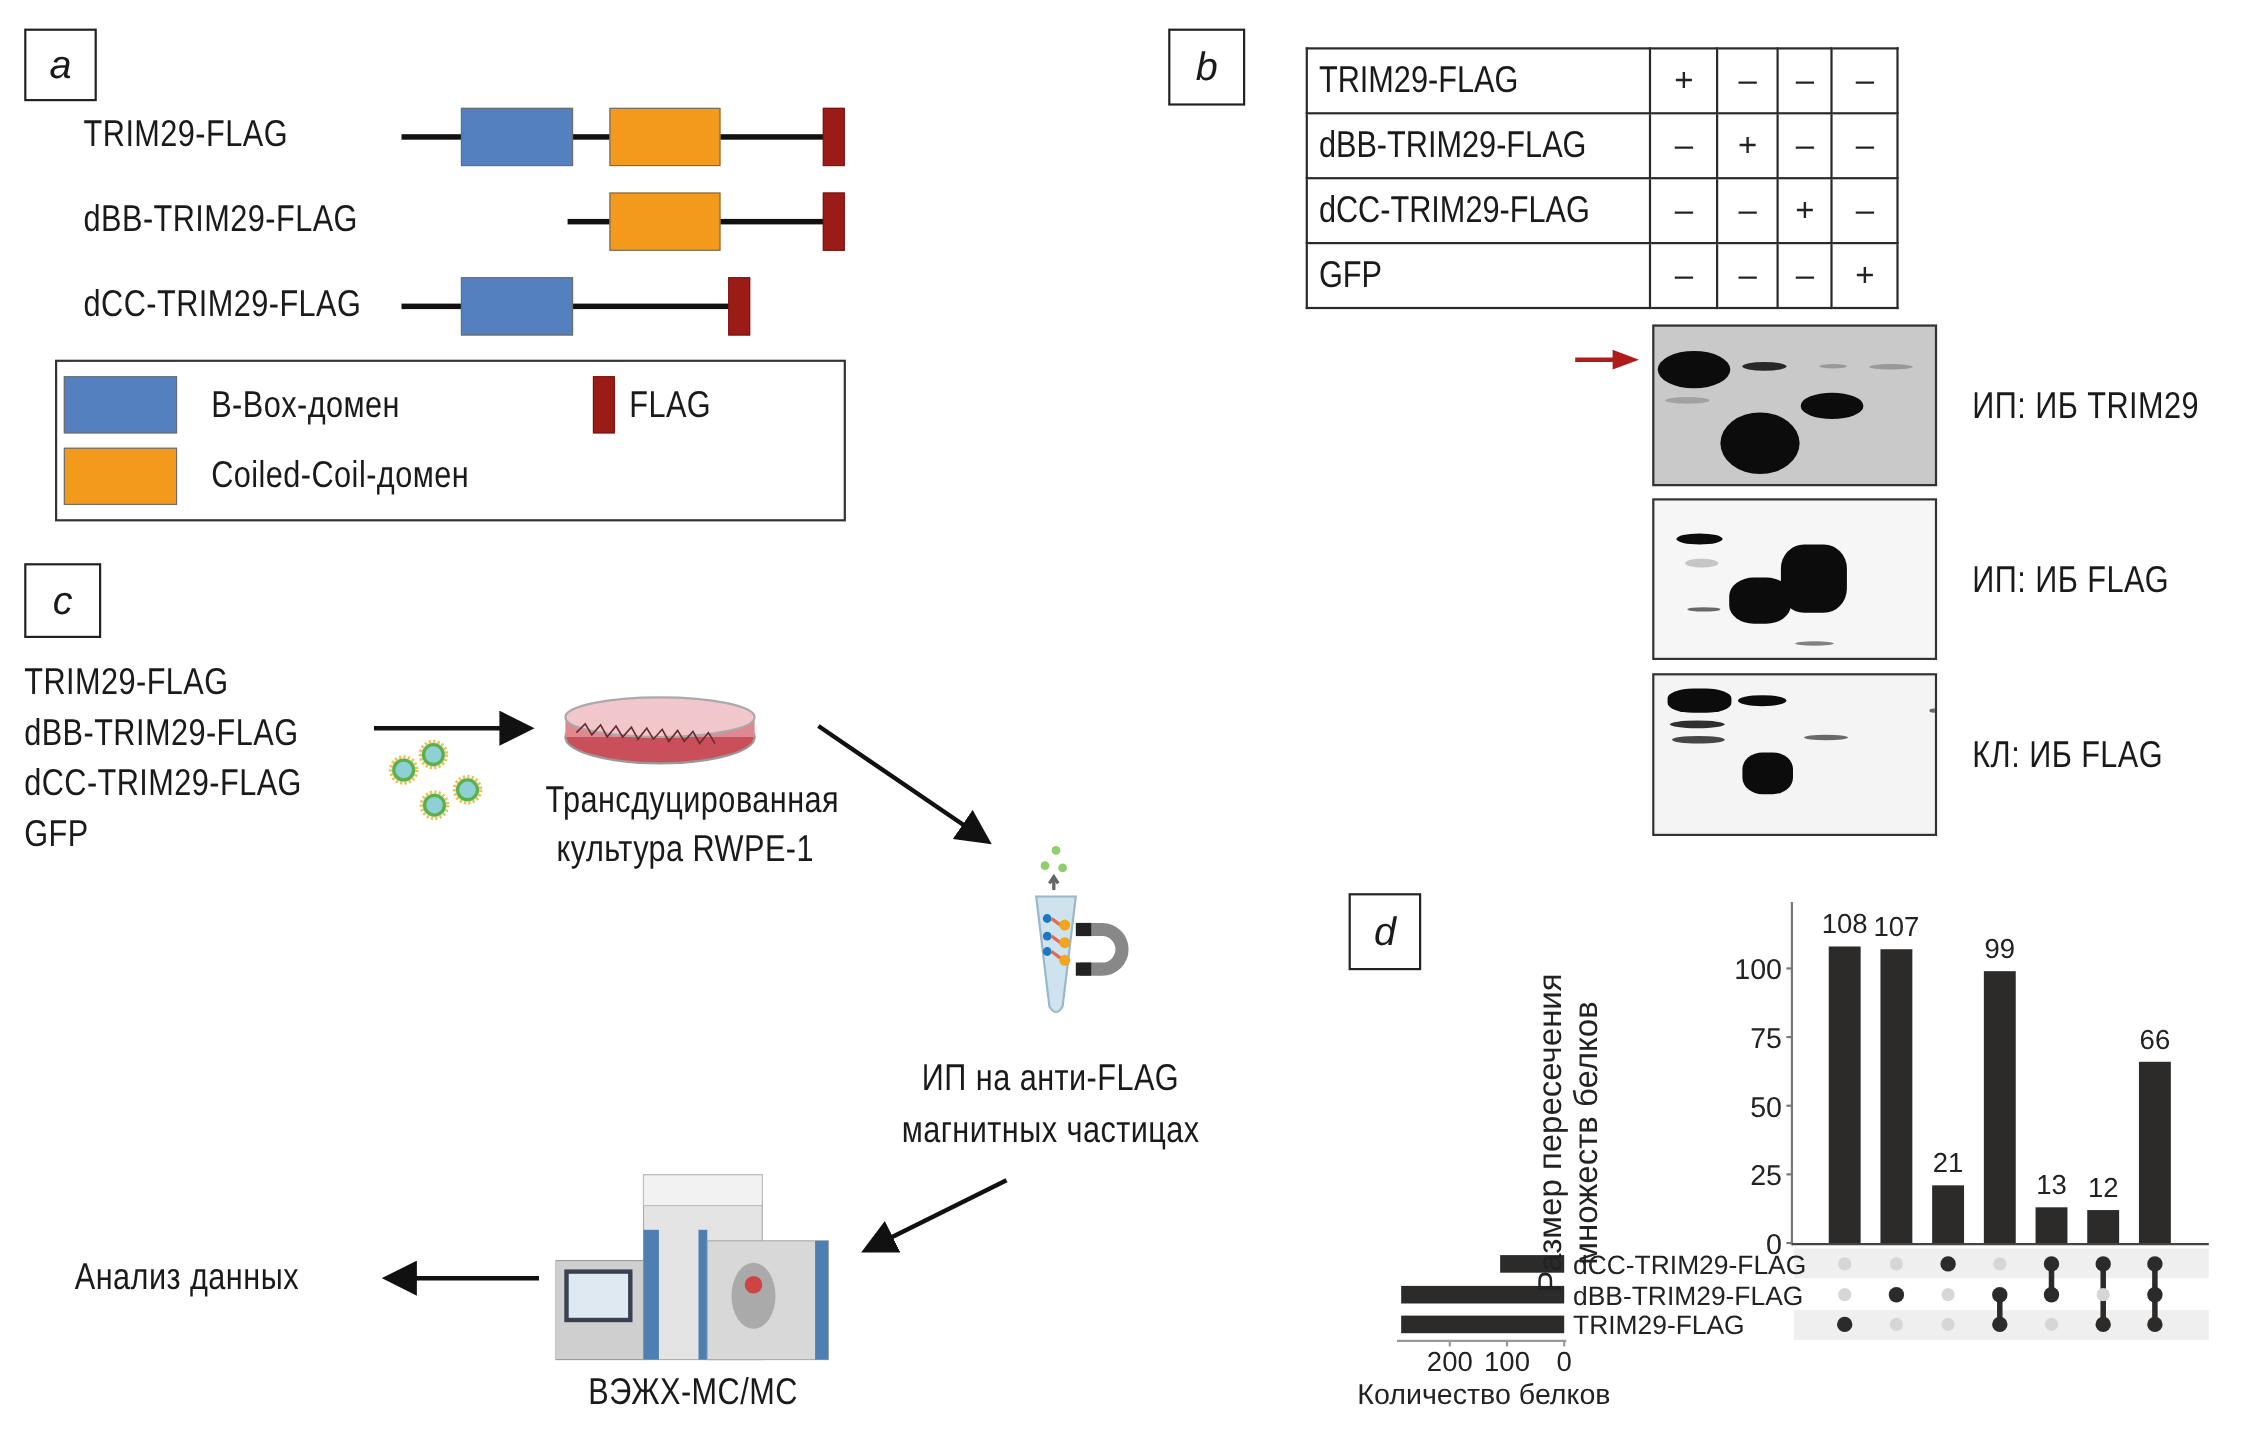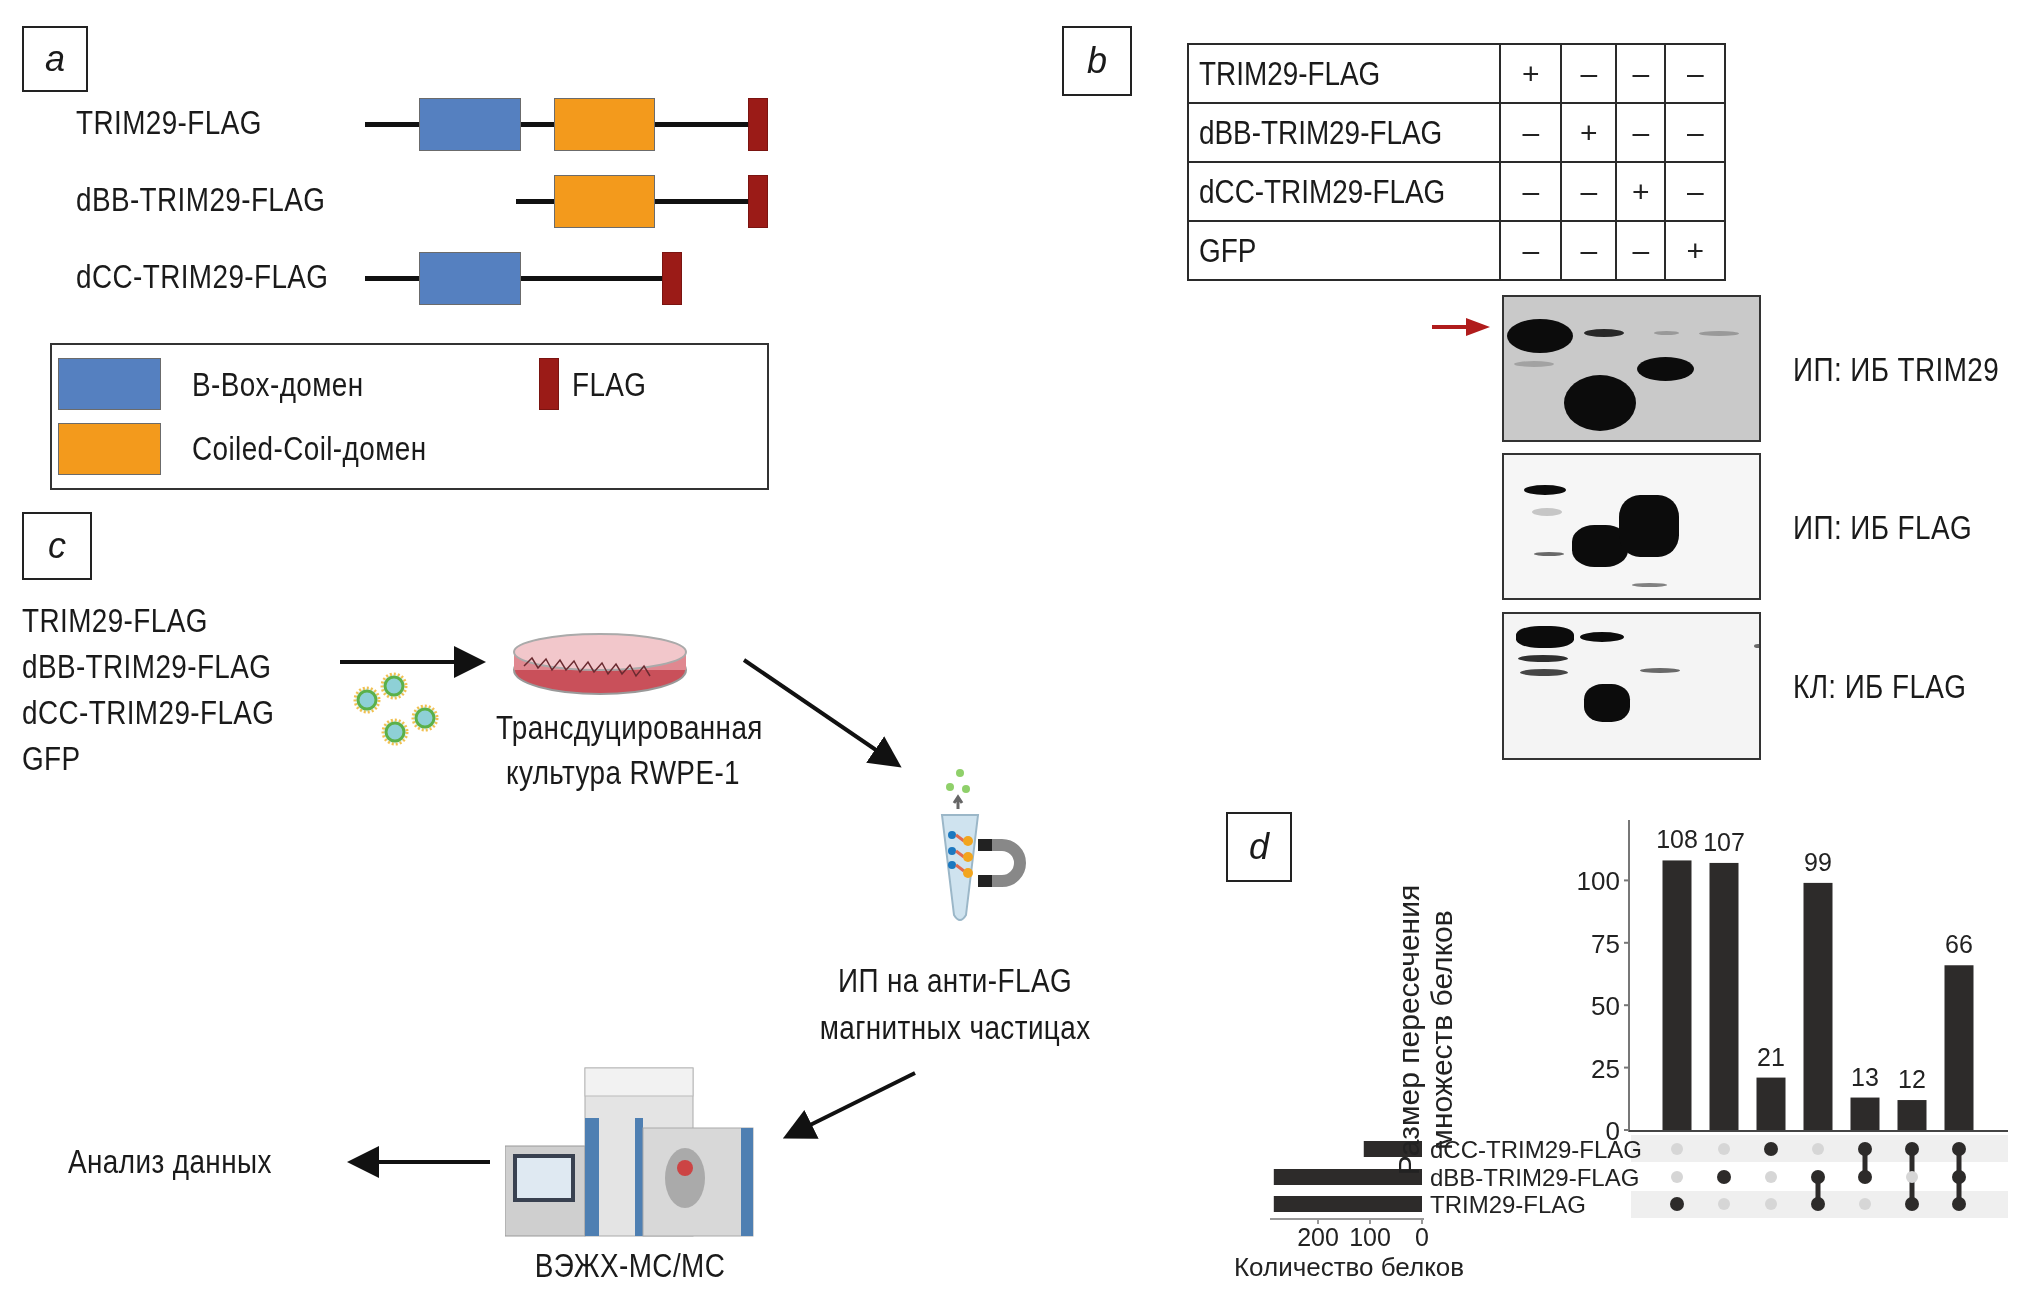--- a/index.html
+++ b/index.html
@@ -47,21 +47,21 @@
   <div class="line" style="left:516px;top:199px;width:234px;"></div>
   <div class="dom cc" style="left:554px;top:175px;width:101px;height:53px;"></div>
   <div class="dom flag" style="left:748px;top:175px;width:20px;height:53px;"></div>
 
   <div class="txt" style="left:76px;top:259px;">dCC-TRIM29-FLAG</div>
   <div class="line" style="left:365px;top:276px;width:300px;"></div>
   <div class="dom bbox" style="left:419px;top:252px;width:102px;height:53px;"></div>
   <div class="dom flag" style="left:662px;top:252px;width:20px;height:53px;"></div>
 </div>
 
-<div class="legend" style="left:50px;top:343px;width:719px;height:147px;">
+<div class="legend" style="left:50px;top:327px;width:719px;height:147px;">
   <div class="dom bbox" style="left:6px;top:13px;width:103px;height:52px;"></div>
   <div class="txt" style="left:140px;top:22px;">B-Box-домен</div>
   <div class="dom cc" style="left:6px;top:78px;width:103px;height:52px;"></div>
   <div class="txt" style="left:140px;top:86px;">Coiled-Coil-домен</div>
   <div class="dom flag" style="left:487px;top:13px;width:20px;height:52px;"></div>
   <div class="txt" style="left:520px;top:22px;">FLAG</div>
 </div>
 
 <div class="panel-label" style="left:1062px;top:26px;width:70px;height:70px;">
     <span>b</span>

